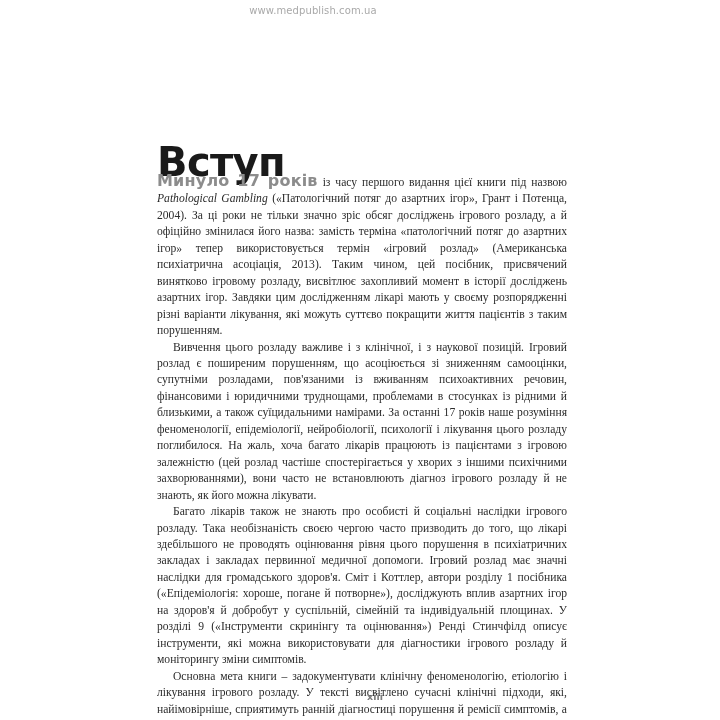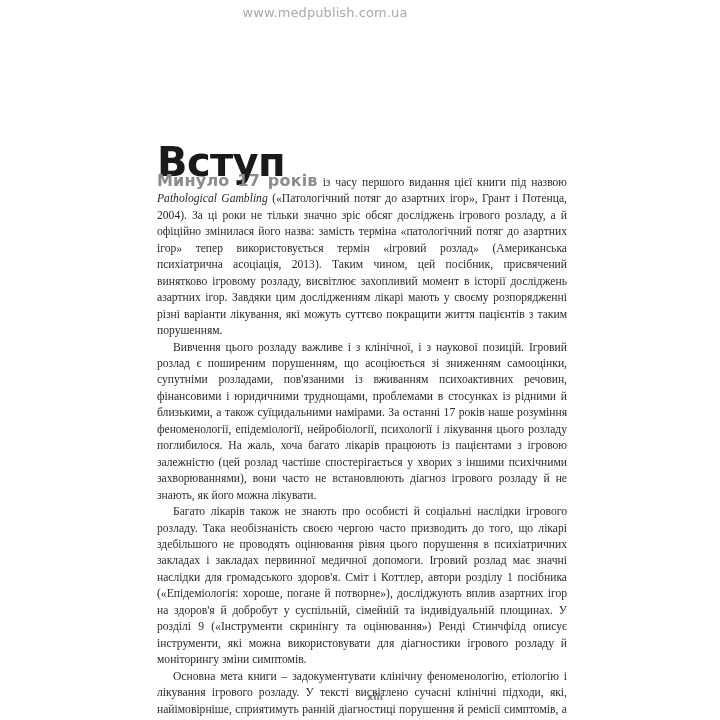--- a/index.html
+++ b/index.html
@@ -20,25 +20,25 @@
     width: 720px;
     height: 720px;
     background: #ffffff;
     box-sizing: border-box;
   }
 
   
   .site-header {
     position: absolute;
     top: 5px;
-    left: 12px;
+    left: 0;
     width: 626px;
     text-align: center;
     font-family: "DejaVu Sans", sans-serif;
-    font-size: 13px;
+    font-size: 10px;
     letter-spacing: 0.1px;
     color: #a9a9a9;
     user-select: none;
   }
 
   
   .chapter-title {
     position: absolute;
     top: 113px;
     left: 157px;

